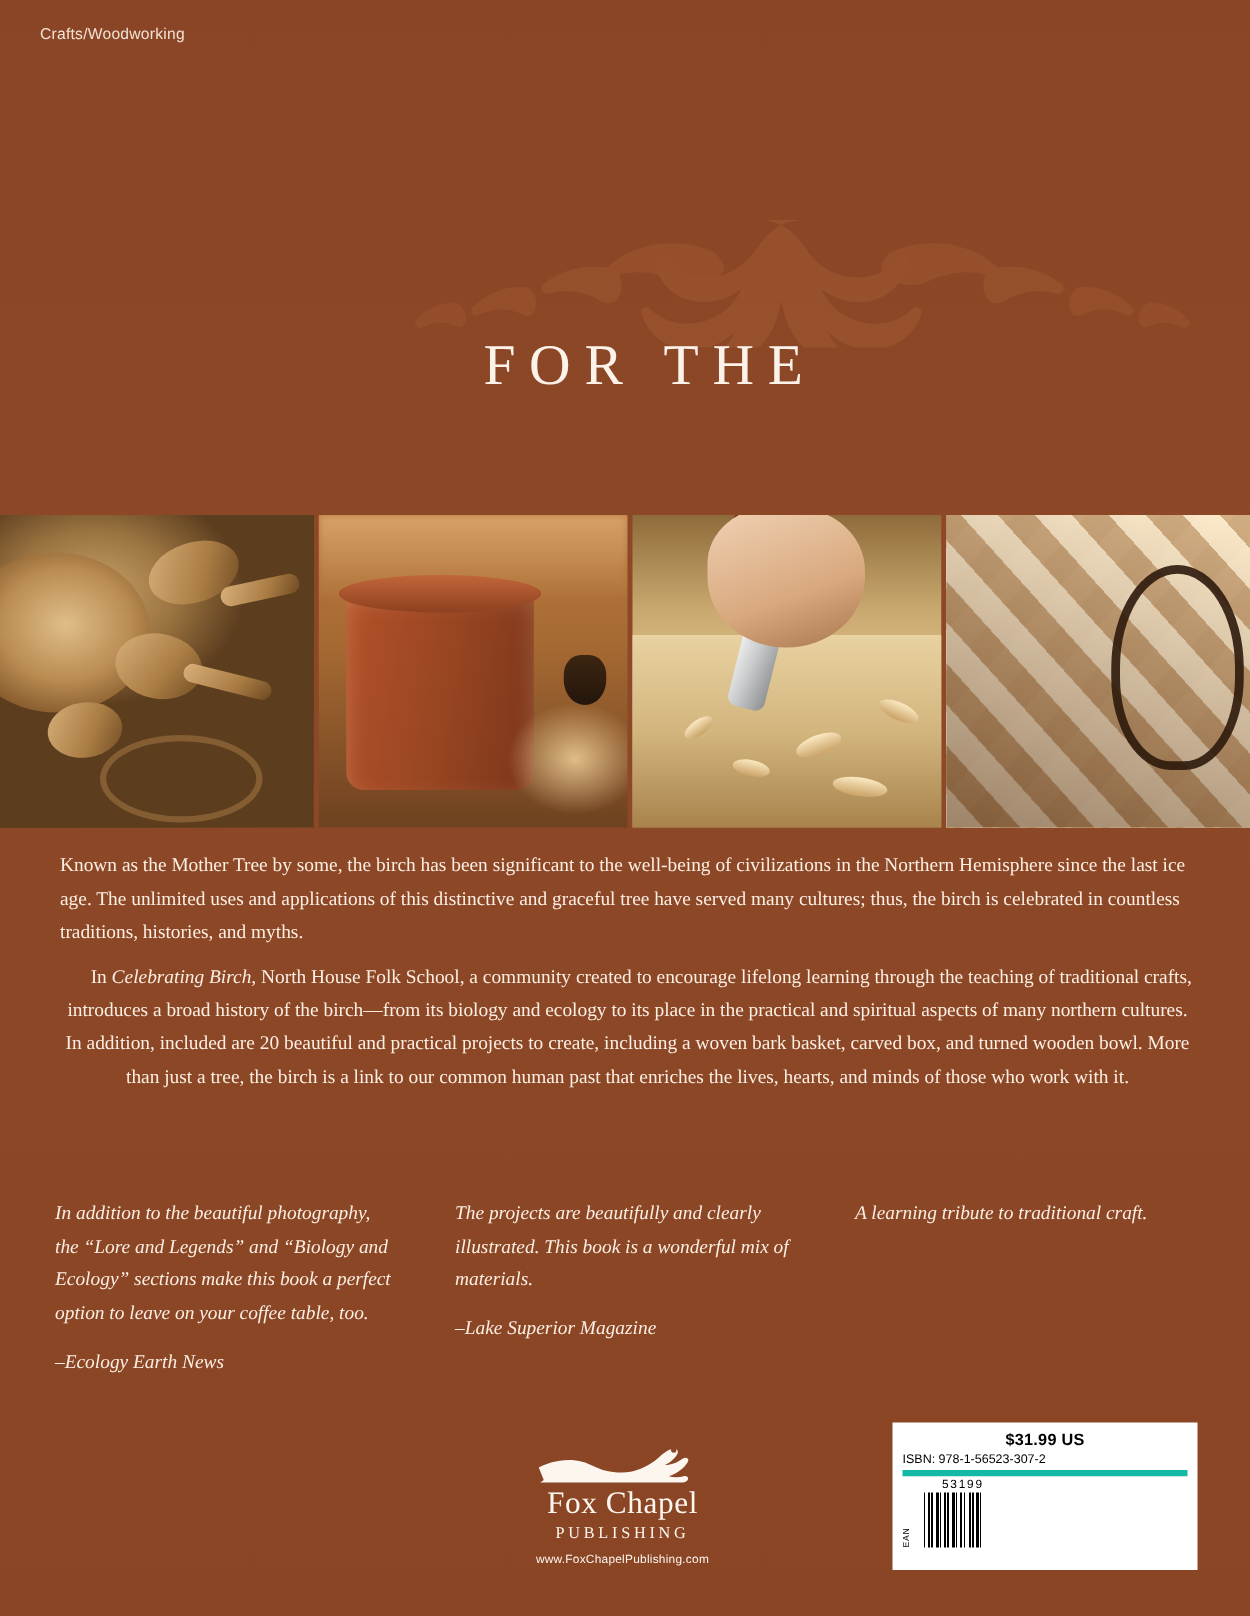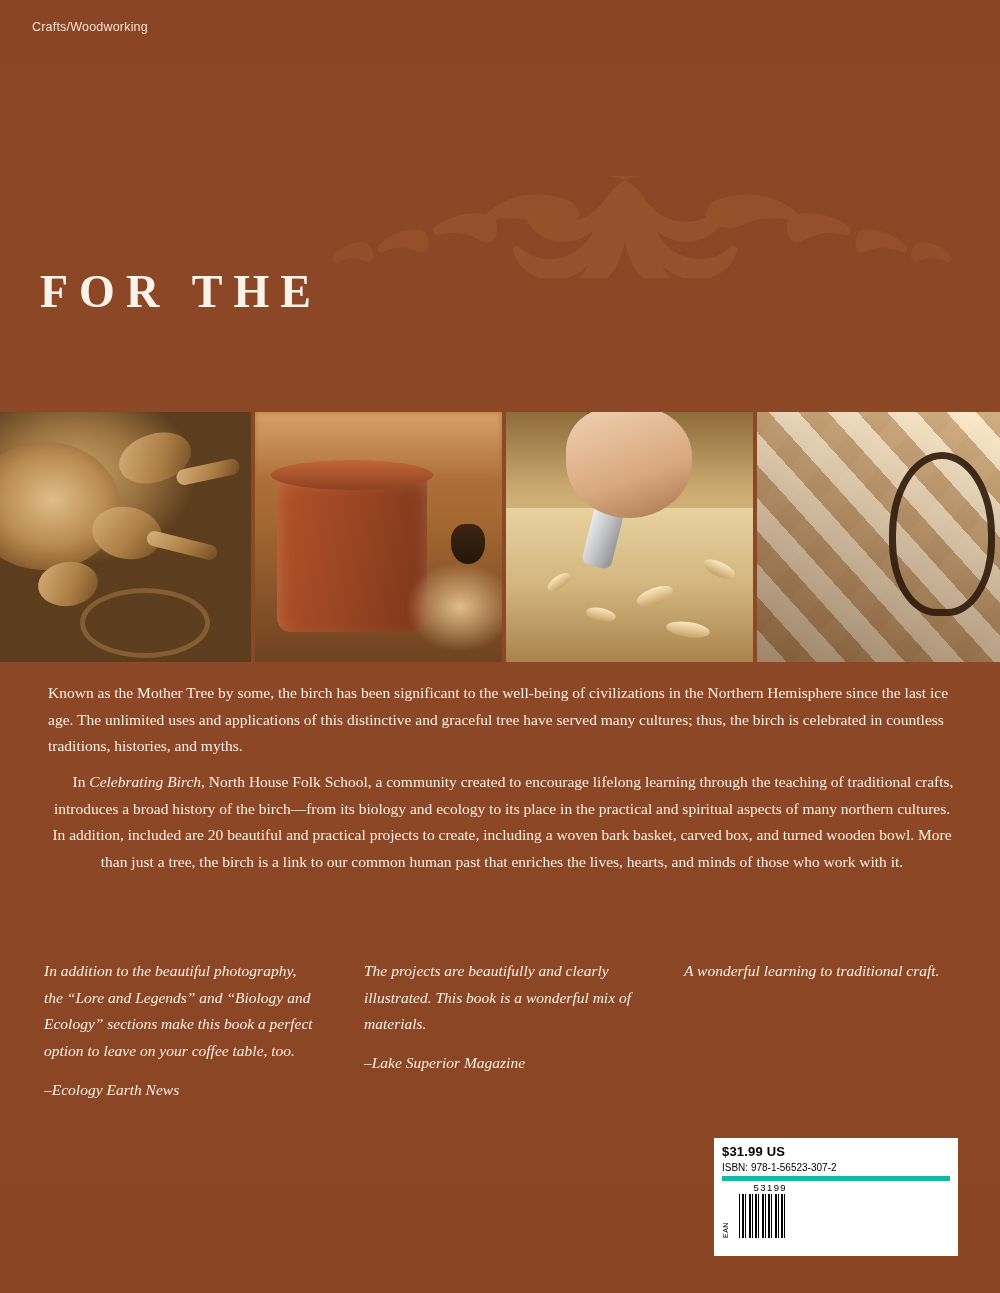--- a/index.html
+++ b/index.html
@@ -49,22 +49,23 @@
     left: 0;
     top: 268px;
     width: 1000px;
     color: #fdf6ef;
   }
   .title-line1 {
     margin-left: 40px;
     font-size: 46px;
     letter-spacing: 11px;
     line-height: 1.05;
-    font-weight: bold;
+    font-weight: normal;
     color: #fbf2e9;
+    text-align: center;
   }
   .title-line2 {
     margin-left: 130px;
     margin-top: 6px;
     font-size: 46px;
     letter-spacing: 11px;
     line-height: 1.05;
     color: #fbf2e9;
     white-space: nowrap;
   }
@@ -287,20 +288,21 @@
     background: #ffffff;
     color: #000000;
     font-family: "Liberation Sans", sans-serif;
     padding: 6px 8px 6px 8px;
     box-sizing: border-box;
   }
   .price {
     font-size: 13px;
     font-weight: bold;
     letter-spacing: 0.2px;
+    text-align: center;
   }
   .isbn-text {
     font-size: 10px;
     margin-top: 3px;
     border-bottom: 5px solid #14b8a6;
     padding-bottom: 3px;
   }
   .bars-row {
     display: flex;
     align-items: flex-end;
@@ -413,24 +415,35 @@
   <div class="blurbs">
     <div class="blurb">
       <span>In addition to the beautiful photography, the “Lore and Legends” and “Biology and Ecology” sections make this book a perfect option to leave on your coffee table, too.</span>
       <span class="attrib">–Ecology Earth News</span>
     </div>
     <div class="blurb">
       <span>The projects are beautifully and clearly illustrated. This book is a wonderful mix of materials.</span>
       <span class="attrib">–Lake Superior Magazine</span>
     </div>
     <div class="blurb">
-      <span>A wonderful learning to traditional craft.</span>
-    </div>
-  </div>
-
+      <span>A learning tribute to traditional craft.</span>
+    </div>
+  </div>
+
+  <div class="publisher">
+    <svg class="fox" width="150" height="46" viewBox="0 0 150 46" aria-hidden="true">
+      <g fill="#fdf6ef">
+        <path d="M8 34c6-3 14-6 24-6 8 0 14 2 20 5 6 3 13 5 22 5 12 0 22-5 30-12 3-3 7-6 11-7 3-1 5 1 4 4-2 4-6 7-10 9 5 0 10-2 14-5 3-2 6 0 4 3-3 5-9 9-15 11 4 1 8 1 12 0 3-1 5 2 2 4-6 4-14 6-22 5l4 6c2 2-1 5-3 3l-8-6c-7 3-16 4-24 3-10-1-19-5-28-7-8-2-16-2-24 1-4 1-9 3-13 6-3 2-6-1-4-4 2-3 5-6 8-8z"></path>
+        <circle cx="116" cy="20" r="2.2" fill="#8a4526"></circle>
+      </g>
+    </svg>
+    <div class="pub-name">Fox Chapel</div>
+    <div class="pub-sub">PUBLISHING</div>
+    <div class="pub-url">www.FoxChapelPublishing.com</div>
+  </div>
 
   <div class="barcode-block">
     <div class="price">$31.99 US</div>
     <div class="isbn-text">ISBN: 978-1-56523-307-2</div>
     <div class="bars-row">
       <div class="ean-label">EAN</div>
       <div class="bars-add">
         <div class="add-num">53199</div>
         <div class="bars"></div>
       </div>

